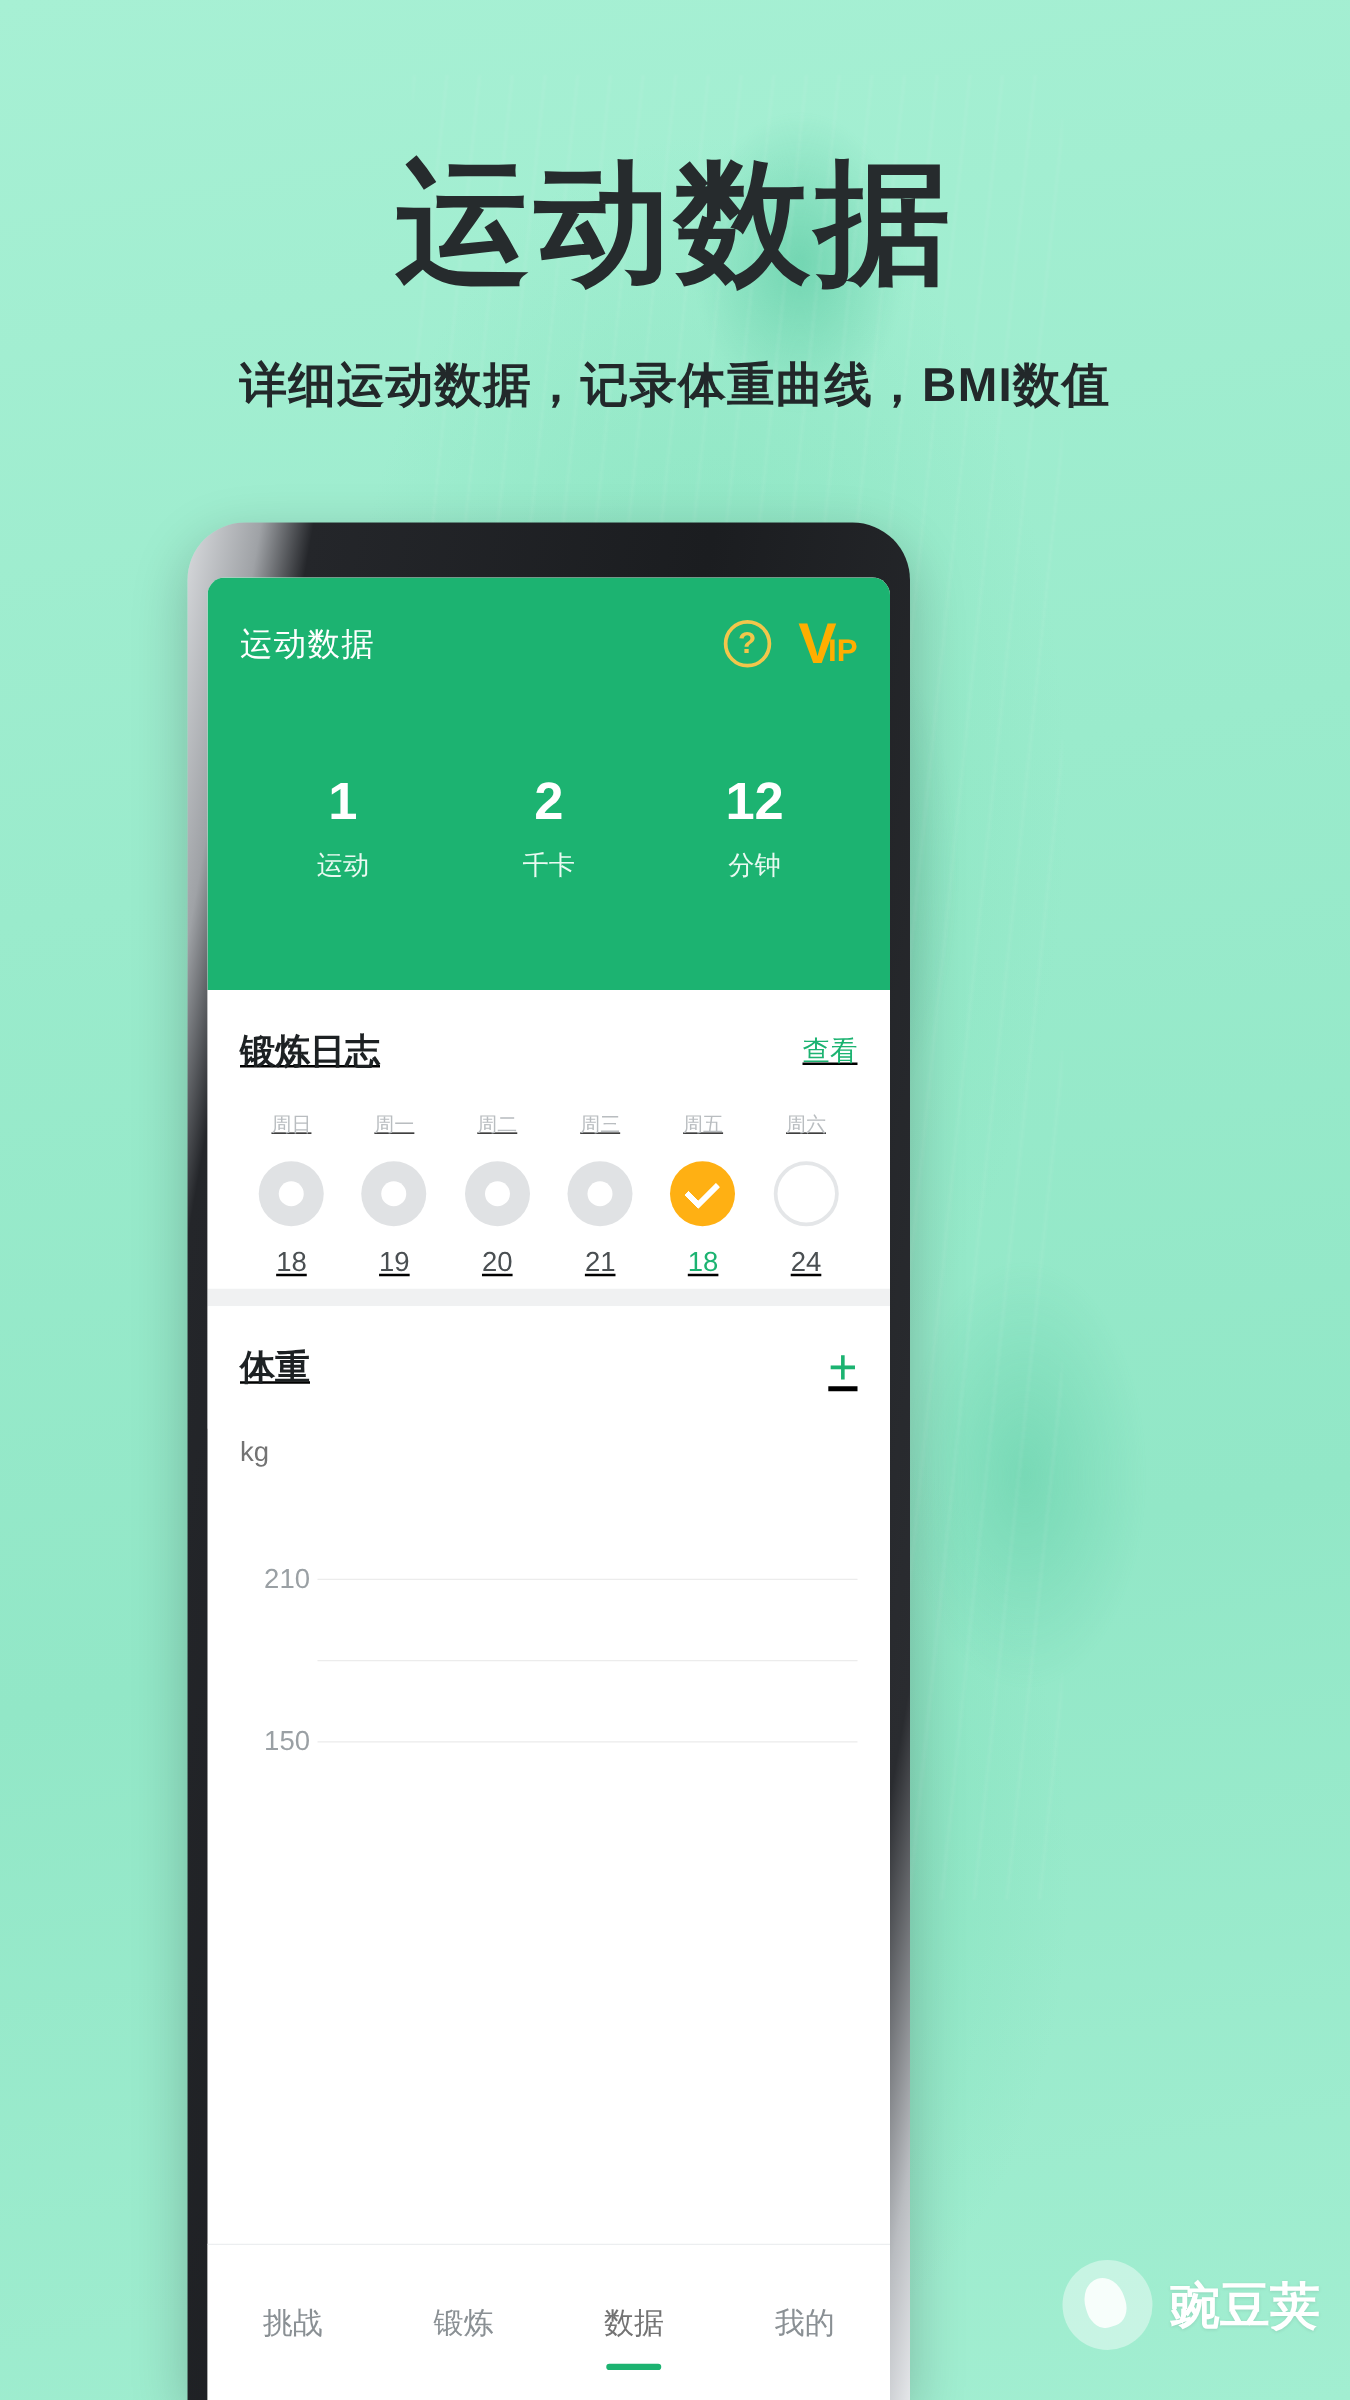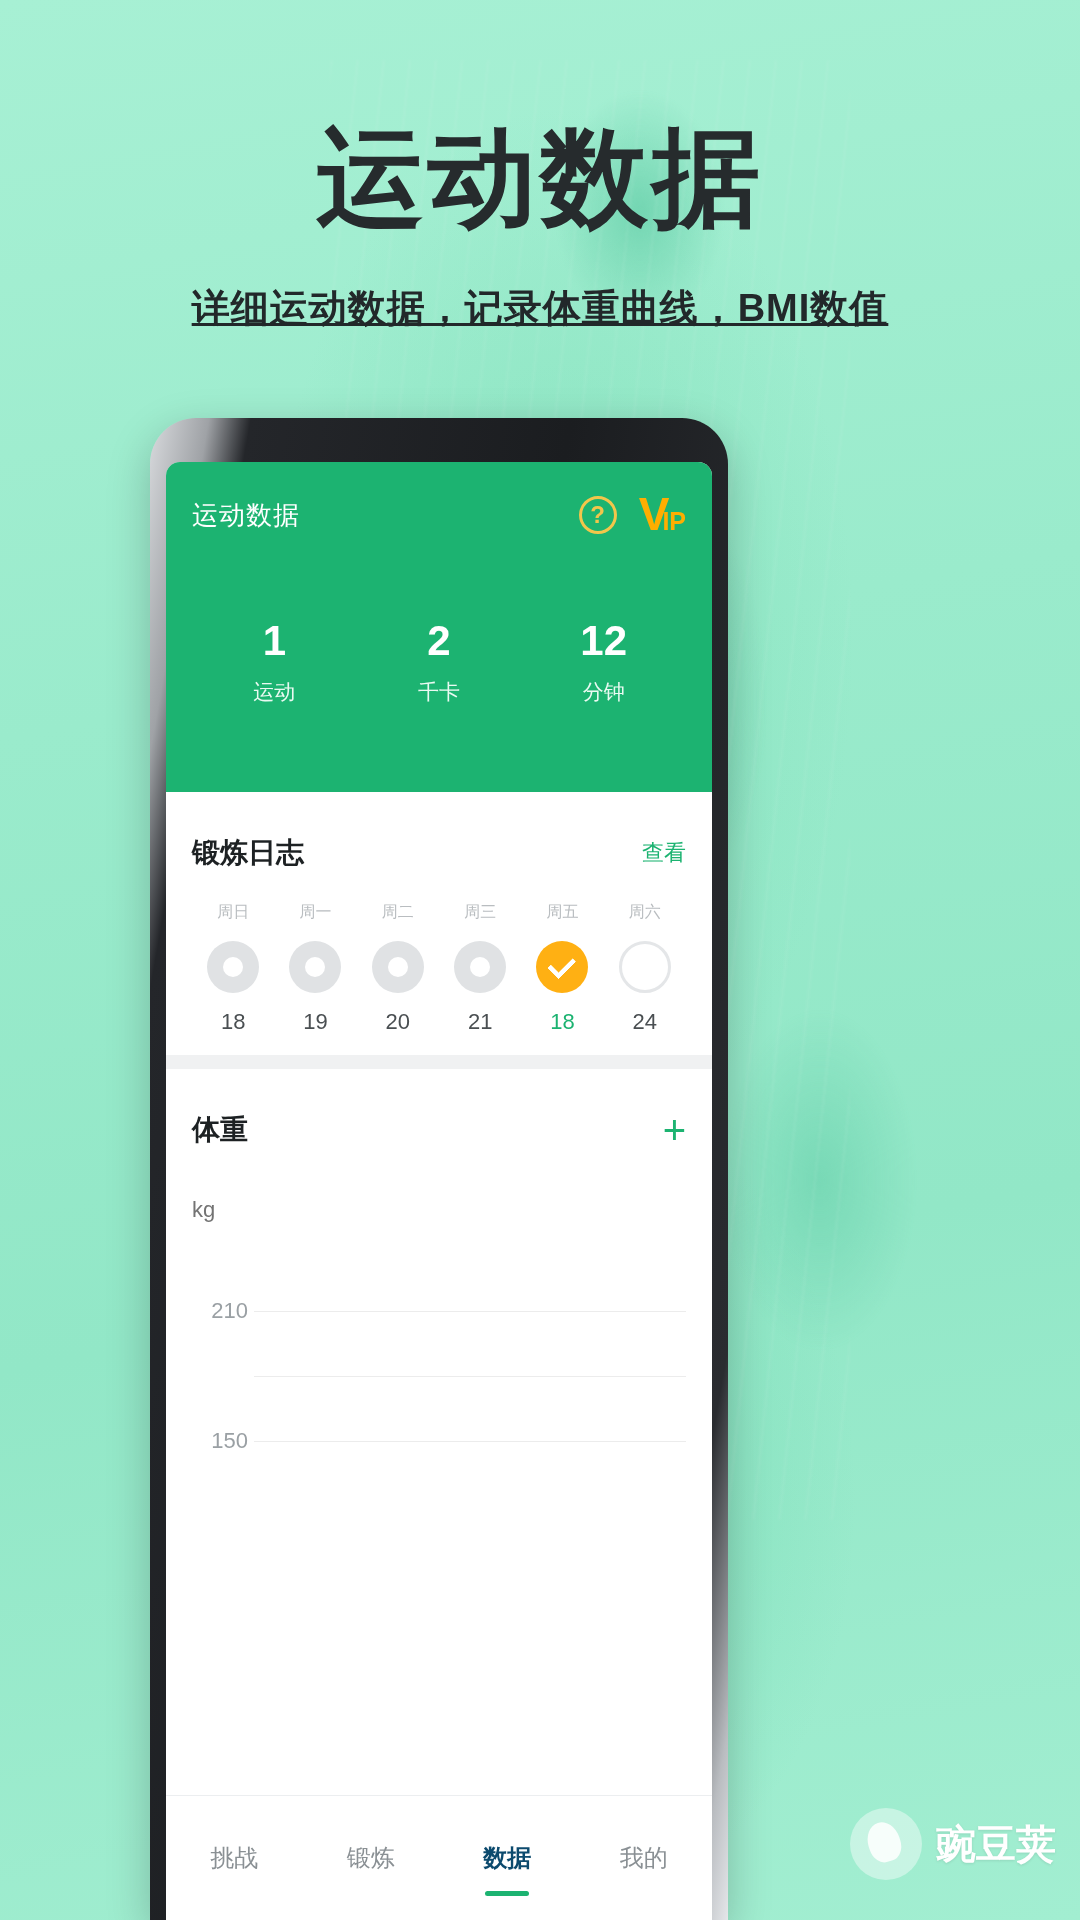--- a/index.html
+++ b/index.html
@@ -41,21 +41,20 @@
     text-align: center;
     font-size: 108px; font-weight: bold; letter-spacing: 4px;
     color: #262b2d;
     line-height: 1.12;
   }
   .poster-subtitle {
     position: absolute; left: 0; right: 0; top: 283px;
     text-align: center;
     font-size: 38px; font-weight: bold; letter-spacing: 1px;
     color: #22282a;
-    text-decoration: underline;
   }
 
   
   .phone {
     position: absolute; left: 150px; top: 418px;
     width: 578px; height: 1502px;
     border-radius: 46px 46px 0 0;
     background: linear-gradient(100deg, #d8dadd 0%, #9fa2a6 7%, #24262a 12%, #1b1d20 50%, #2a2c30 88%, #b9bcc0 96%, #e4e6e9 100%);
     box-shadow: 0 14px 44px rgba(0,0,0,0.22);
     padding: 44px 16px 0 16px;
@@ -98,21 +97,21 @@
   .vip-ip { font-size: 25px; margin-left: -4px; margin-bottom: 2px; }
 
   .stats-row {
     display: flex; margin-top: 78px;
   }
   .stat { flex: 1; text-align: center; }
   .stat-value { color: #ffffff; font-size: 42px; font-weight: bold; line-height: 1; }
   .stat-label { color: #eafaf2; font-size: 21px; margin-top: 16px; }
 
   
-  .card { background: #ffffff; padding: 12px 26px; }
+  .card { background: #ffffff; padding: 0 26px; text-decoration: underline; }
   .card-head {
     display: flex; align-items: center; justify-content: space-between;
     height: 98px;
   }
   .card-title { font-size: 28px; font-weight: bold; color: #1d2123; }
   .card-action { font-size: 22px; color: #1cb371; }
   .plus-action { font-size: 40px; color: #1cb371; line-height: 1; font-weight: 300; }
 
   .week-row { display: flex; padding-bottom: 8px; }
   .day-col { flex: 1; text-align: center; }
@@ -159,21 +158,21 @@
   .bottom-nav {
     position: absolute; left: 0; right: 0; bottom: 0;
     height: 125px; background: #ffffff;
     border-top: 1px solid #eceef0;
     display: flex; align-items: center;
   }
   .nav-item {
     flex: 1; text-align: center; font-size: 24px; color: #8a9094;
     position: relative;
   }
-  .nav-item.active { color: #0c4a6e; font-weight: bold; }
+  .nav-item.active { color: #737373; font-weight: normal; }
   .nav-item.active::after {
     content: ""; position: absolute; left: 50%; transform: translateX(-50%);
     bottom: -22px; width: 44px; height: 5px; background: #1cb371; border-radius: 3px;
   }
 
   
   .watermark {
     position: absolute; right: 24px; bottom: 40px;
     display: flex; align-items: center; gap: 14px;
   }

